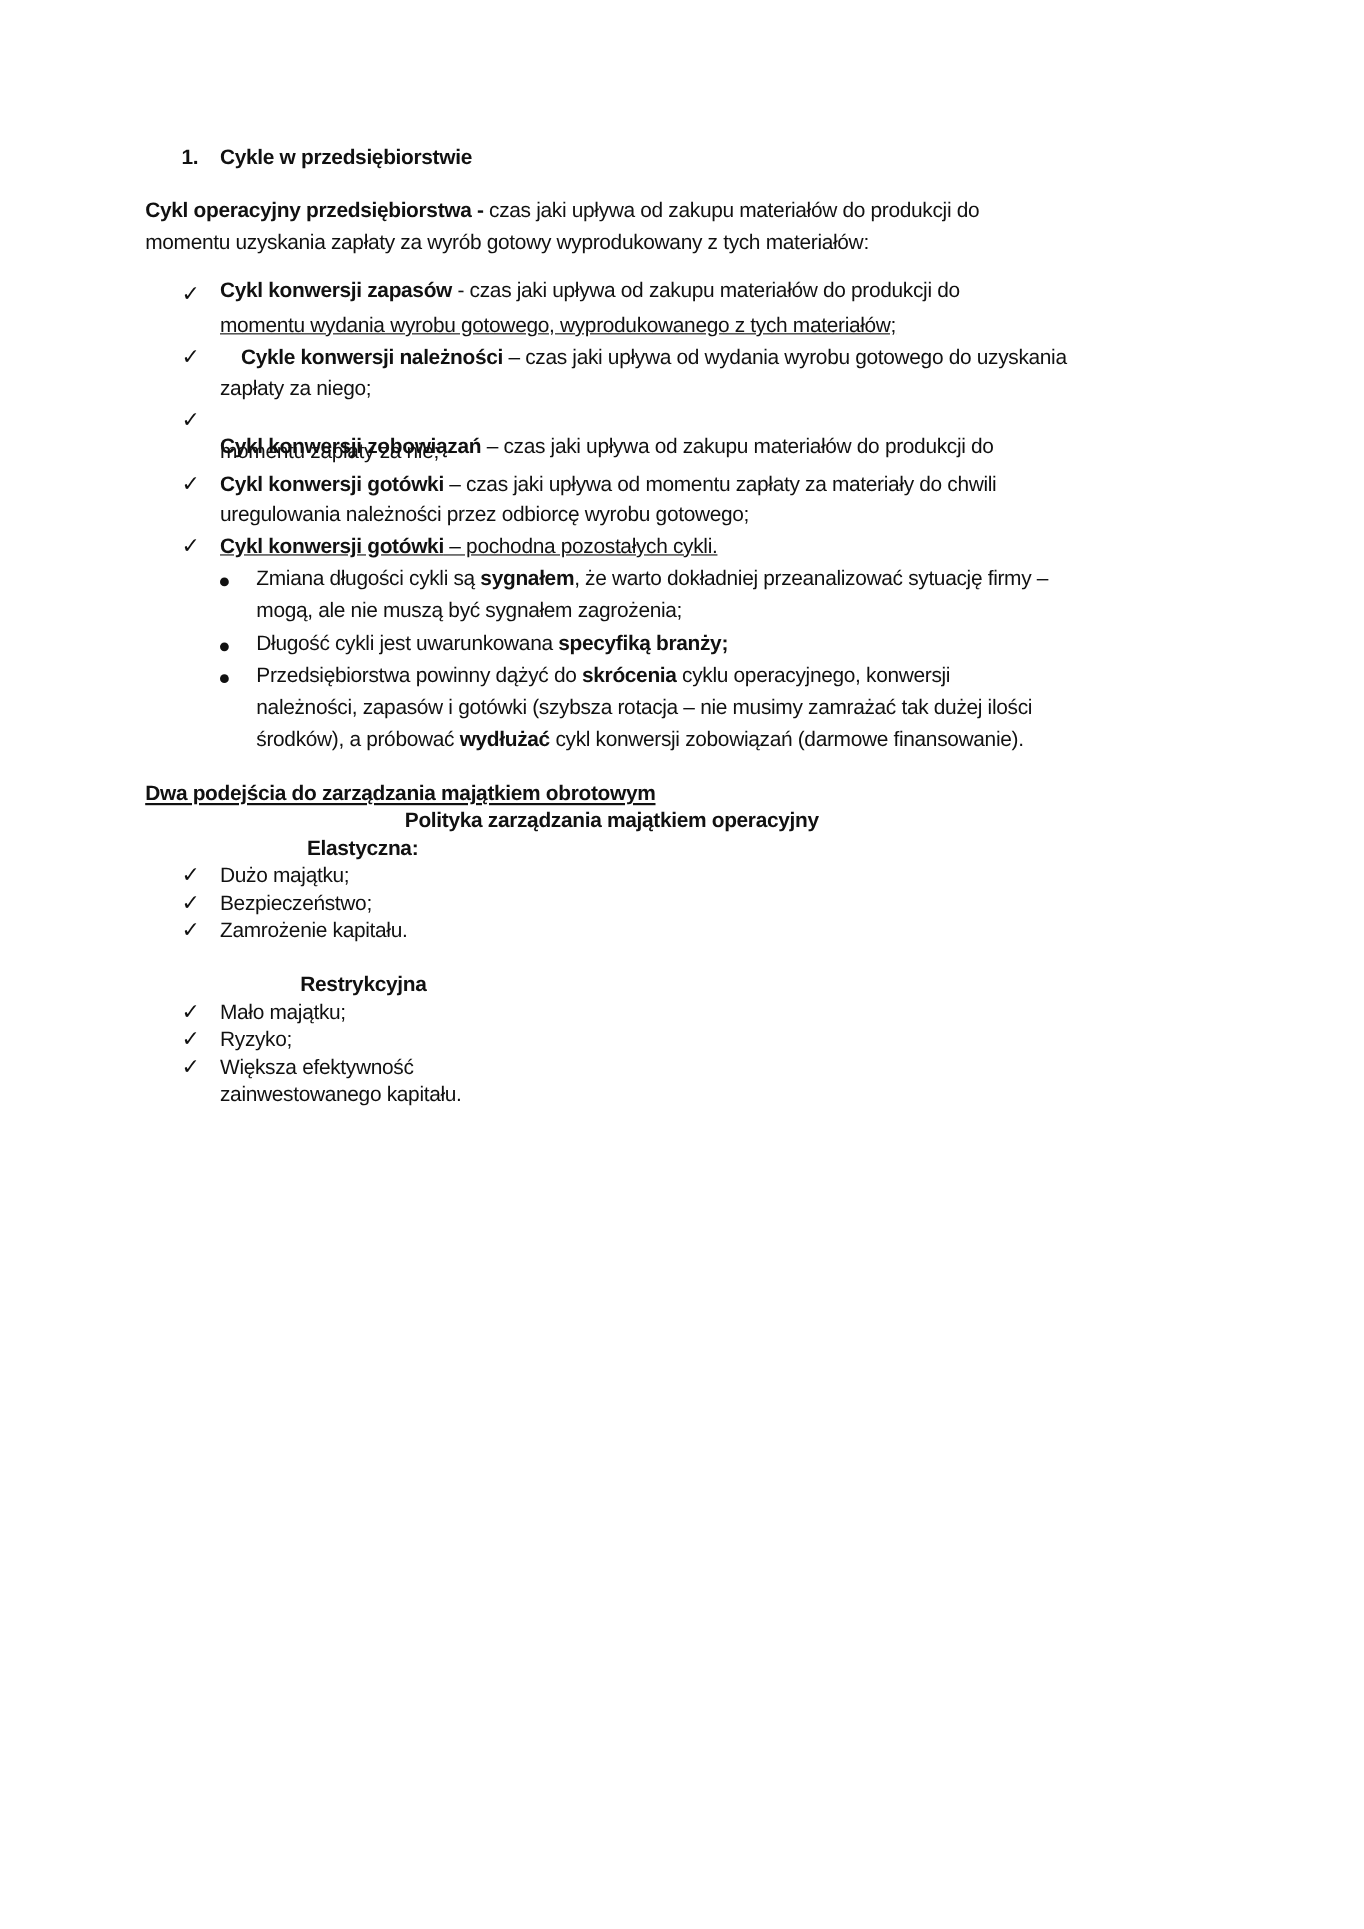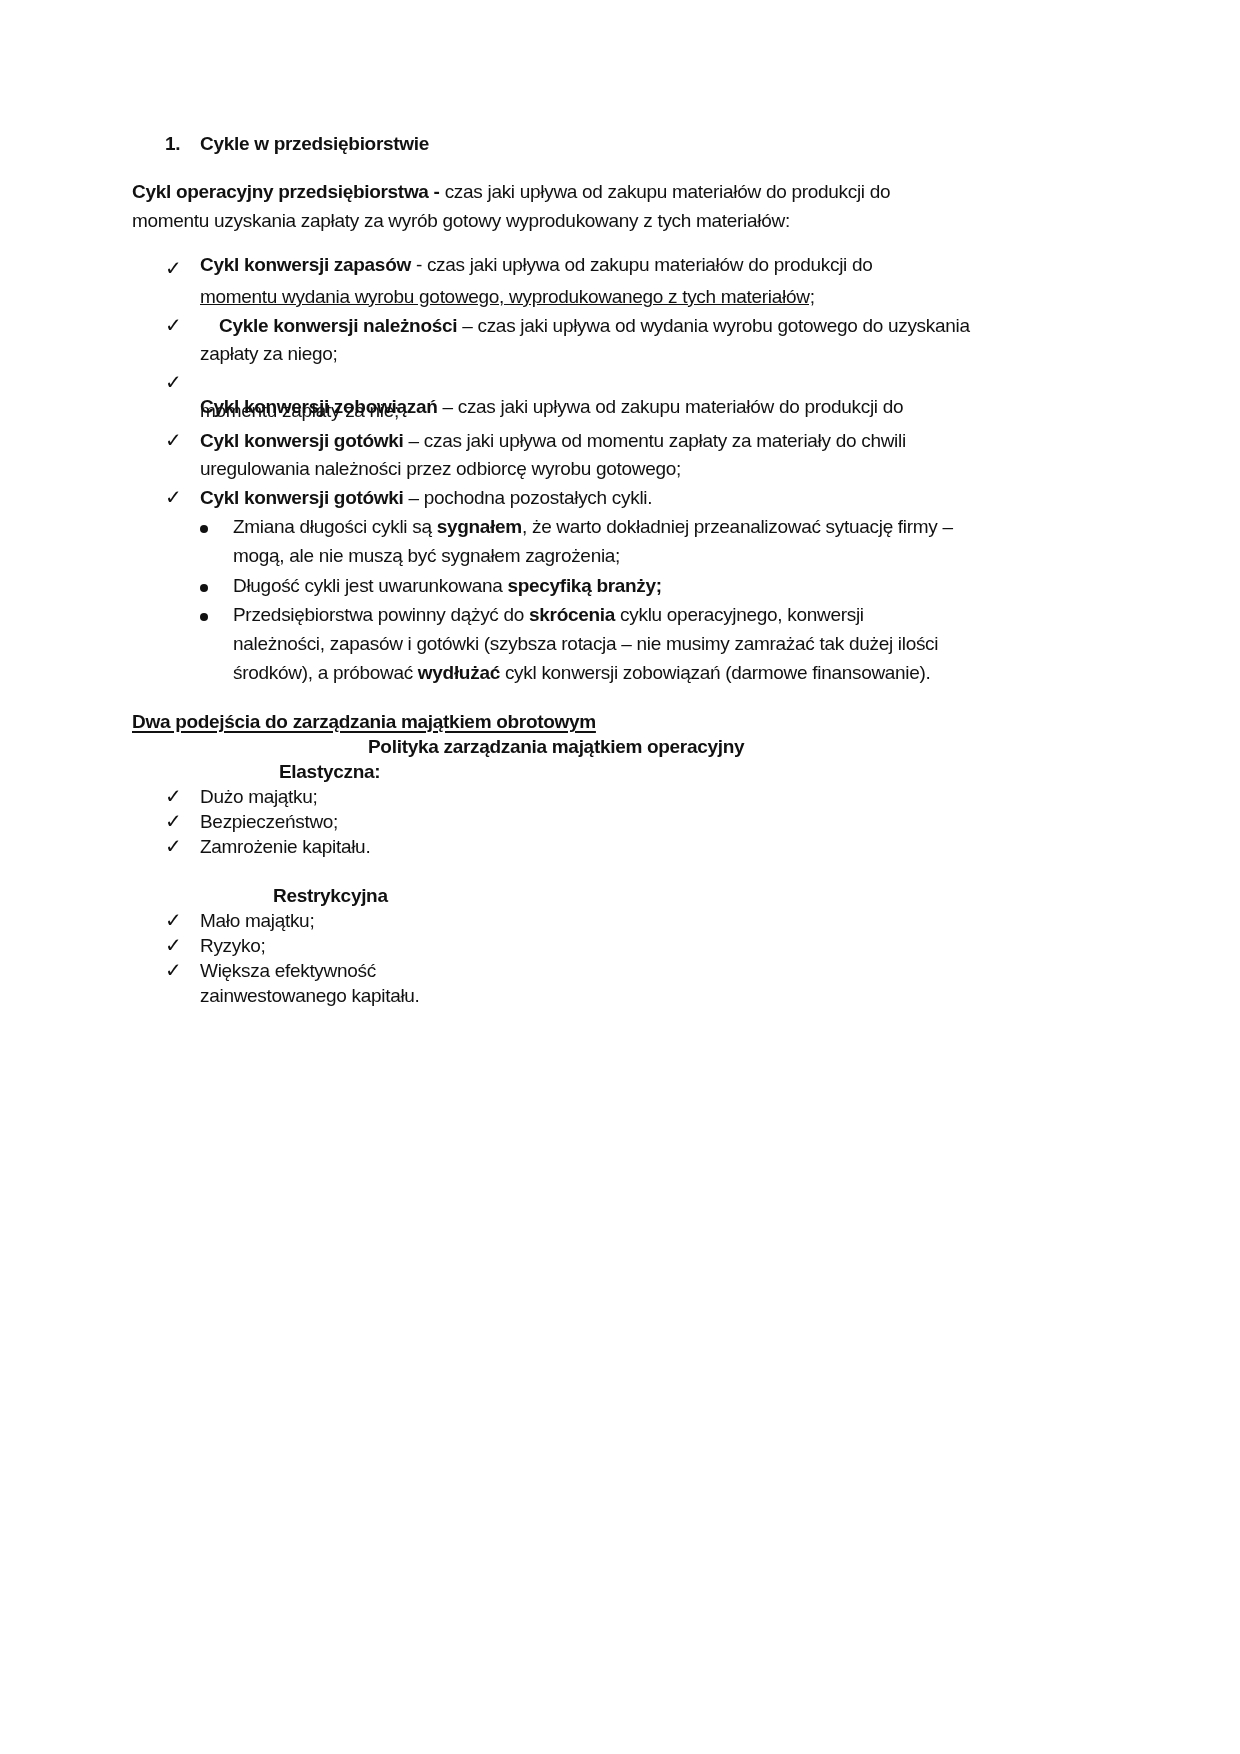--- a/index.html
+++ b/index.html
@@ -65,21 +65,21 @@
 
   <span class="check" style="left:165px; top:369px;">✓</span>
   <div class="line" style="left:200px; top:370px;margin-top:24px;"><b>Cykl konwersji zobowiązań</b><span> – czas jaki upływa od  zakupu  materiałów do produkcji do</span></div>
   <div class="line" style="left:200px; top:398px;">momentu zapłaty za nie;</div>
 
   <span class="check" style="left:165px; top:427px;">✓</span>
   <div class="line" style="left:200px; top:428px;"><b>Cykl konwersji  gotówki</b><span> – czas jaki upływa  od momentu  zapłaty  za materiały do chwili</span></div>
   <div class="line" style="left:200px; top:456px;">uregulowania  należności przez odbiorcę  wyrobu gotowego;</div>
 
   <span class="check" style="left:165px; top:484px;">✓</span>
-  <div class="line" style="left:200px; top:485px;"><b>Cykl konwersji gotówki</b><span> – pochodna pozostałych cykli.</span></div>
+  <div class="line" style="left:200px; top:485px;text-decoration:underline;"><b>Cykl konwersji gotówki</b><span> – pochodna pozostałych cykli.</span></div>
 
   <span class="bullet" style="left:200px; top:525px;"></span>
   <div class="line" style="left:233px; top:514px;"><span>Zmiana długości cykli są </span><b>sygnałem</b><span>, że warto dokładniej przeanalizować  sytuację firmy –</span></div>
   <div class="line" style="left:233px; top:543px;">mogą, ale nie muszą być sygnałem zagrożenia;</div>
 
   <span class="bullet" style="left:200px; top:584px;"></span>
   <div class="line" style="left:233px; top:573px;"><span>Długość cykli jest uwarunkowana </span><b>specyfiką  branży;</b></div>
 
   <span class="bullet" style="left:200px; top:613px;"></span>
   <div class="line" style="left:233px; top:602px;"><span>Przedsiębiorstwa  powinny  dążyć do  </span><b>skrócenia</b><span>  cyklu operacyjnego, konwersji</span></div>

